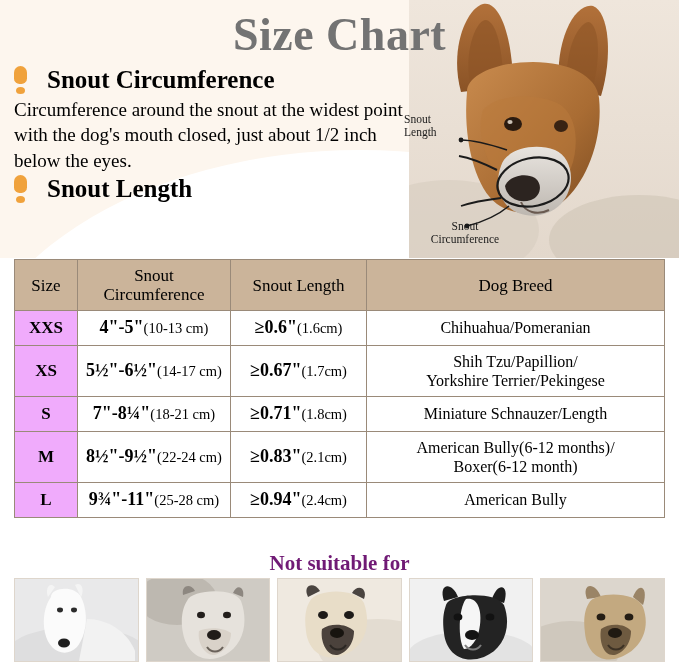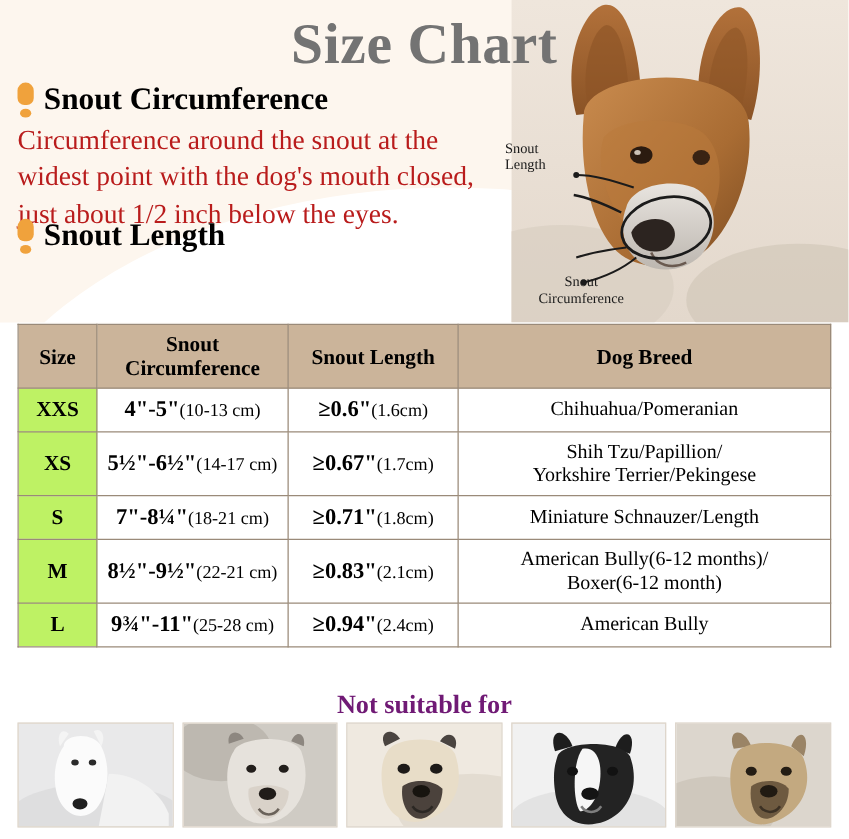--- a/index.html
+++ b/index.html
@@ -74,21 +74,21 @@
   .section {
     position: absolute;
     left: 14px;
     width: 400px;
   }
   .sec1 { top: 66px; }
   .sec2 { top: 175px; }
   .head-row {
     display: flex;
     align-items: center;
-    gap: 8px;
+    gap: 20px;
   }
   .excl-icon {
     width: 13px;
     height: 28px;
     position: relative;
     flex: 0 0 auto;
   }
   .excl-icon .bar {
     position: absolute;
     left: 0; top: 0;
@@ -104,23 +104,23 @@
     border-radius: 50%;
   }
   .sec-title {
     font-size: 25px;
     font-weight: bold;
     color: #000;
     line-height: 1.1;
   }
   .sec-body {
     margin-top: 3px;
-    font-size: 22px;
+    font-size: 19px;
     line-height: 1.33;
-    color: #b91c1c;
+    color: #000000;
     width: 392px;
   }
 
   
   .ann {
     position: absolute;
     font-size: 11.5px;
     line-height: 1.15;
     color: #1a1a1a;
     font-family: "Liberation Serif", serif;
@@ -141,32 +141,32 @@
   table.size-table th,
   table.size-table td {
     border: 1px solid #9a8a79;
     text-align: center;
     vertical-align: middle;
     color: #000;
   }
   table.size-table thead th {
     background: #cbb49a;
     font-size: 17px;
-    font-weight: bold;
+    font-weight: normal;
     padding: 6px 2px;
     line-height: 1.12;
   }
   table.size-table tbody td {
     background: #ffffff;
     font-size: 16px;
     padding: 6px 3px;
     line-height: 1.2;
   }
   table.size-table tbody td.size-cell {
-    background: #bef264;
+    background: #f0abfc;
     font-size: 17px;
     font-weight: bold;
   }
   .big {
     font-size: 18px;
     font-weight: bold;
   }
   .small-paren {
     font-size: 14.5px;
     margin-top: 44px;
@@ -345,21 +345,21 @@
           <span class="big">7"-8¼"</span><span class="small-paren">(18-21 cm)</span>
         </td>
         <td>
           <span class="big">≥0.71"</span><span class="small-paren">(1.8cm)</span>
         </td>
         <td class="breed">Miniature Schnauzer/Length</td>
       </tr>
       <tr>
         <td class="size-cell">M</td>
         <td>
-          <span class="big">8½"-9½"</span><span class="small-paren">(22-21 cm)</span>
+          <span class="big">8½"-9½"</span><span class="small-paren">(22-24 cm)</span>
         </td>
         <td>
           <span class="big">≥0.83"</span><span class="small-paren">(2.1cm)</span>
         </td>
         <td class="breed">
           <span>American Bully(6-12 months)/</span><br>
           <span>Boxer(6-12 month)</span>
         </td>
       </tr>
       <tr>

